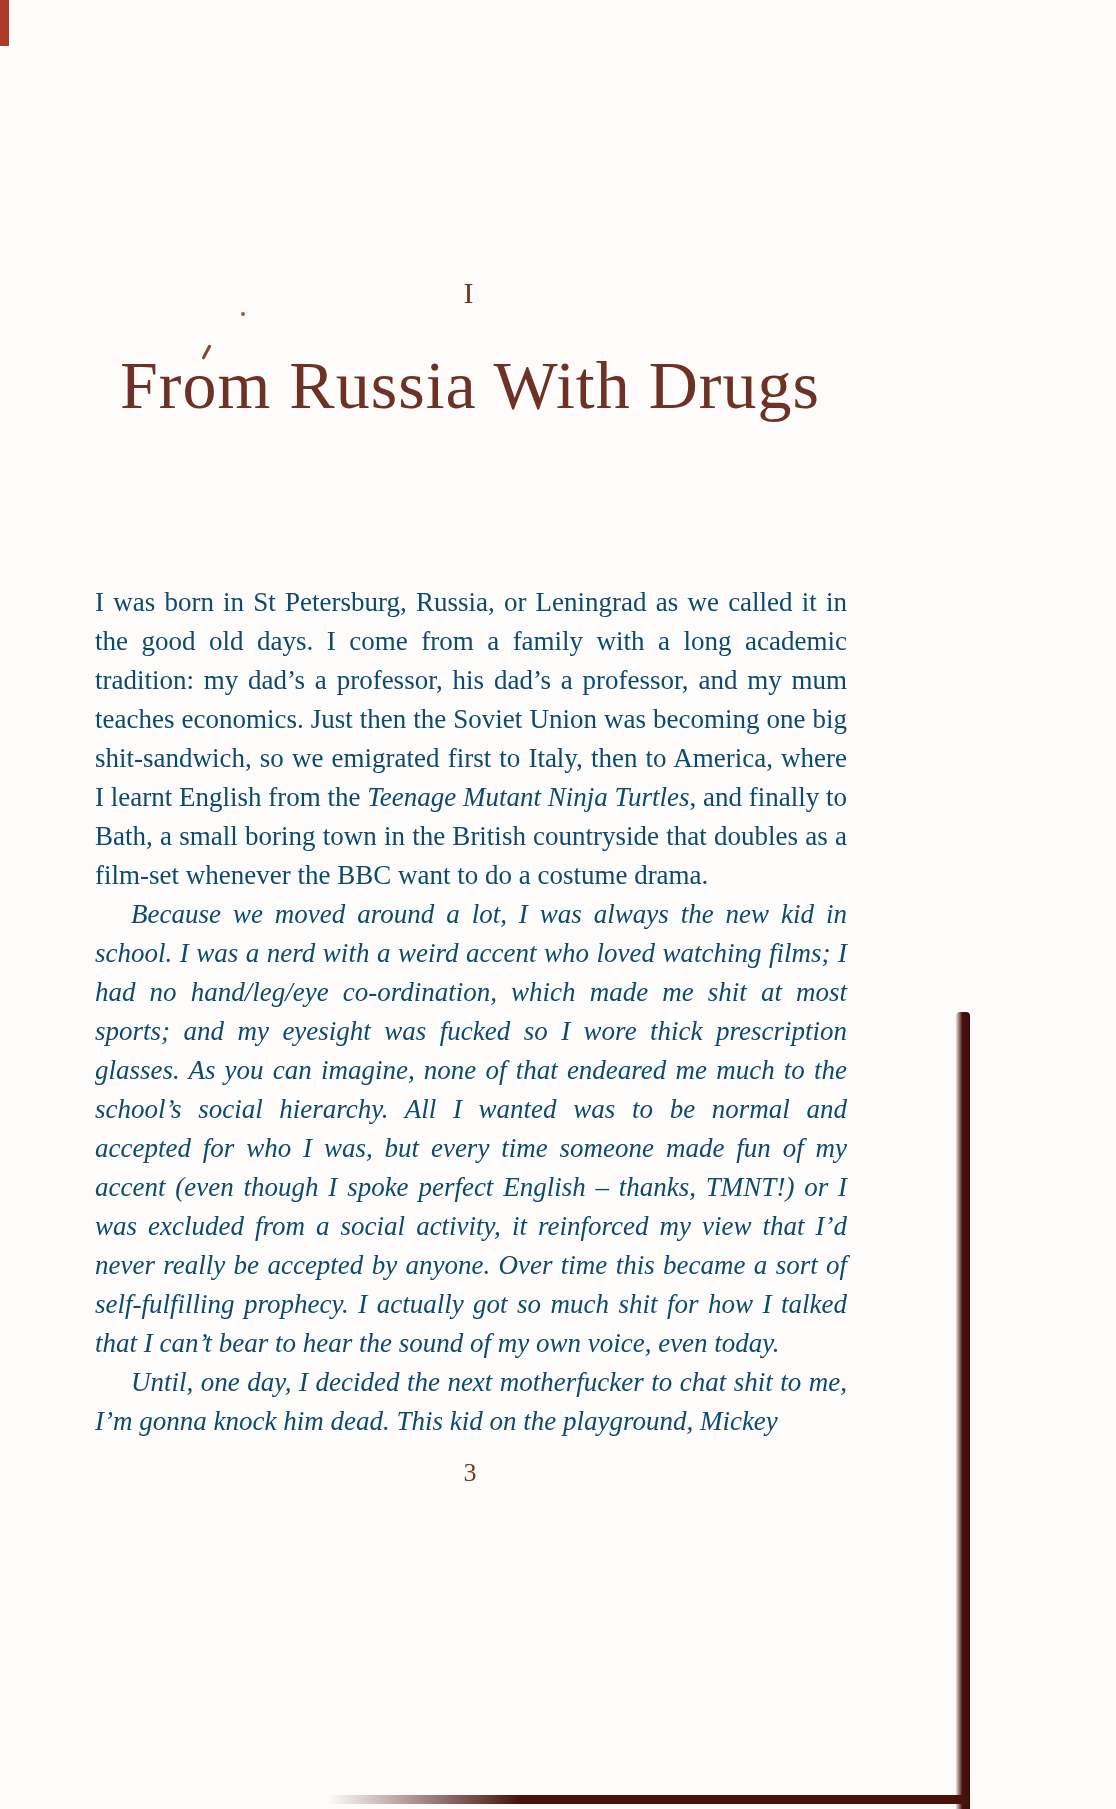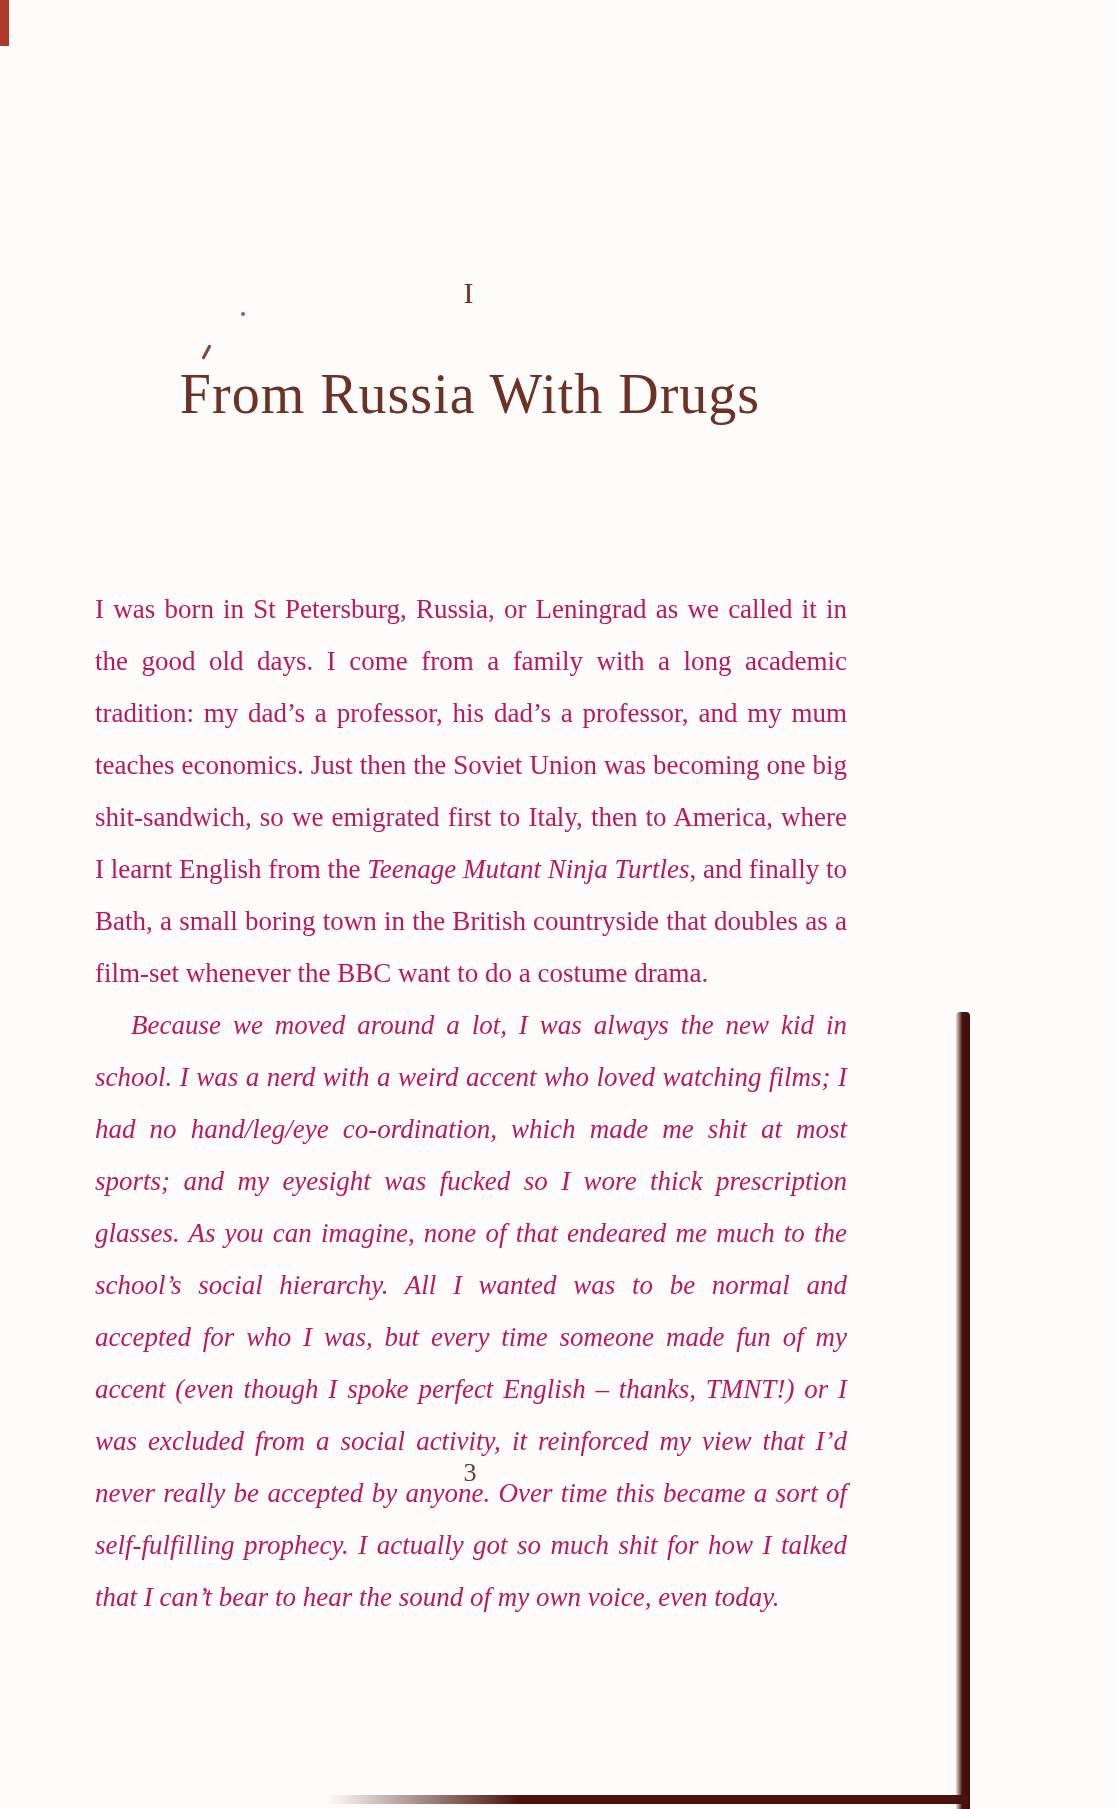--- a/index.html
+++ b/index.html
@@ -21,39 +21,39 @@
     top: 276px;
     left: 0;
     width: 940px;
     text-align: center;
     font-size: 30px;
     letter-spacing: 3px;
     color: #743426;
   }
   .chapter-title {
     position: absolute;
-    top: 362px;
+    top: 346px;
     left: 0;
     width: 940px;
     margin: 0;
     text-align: center;
-    font-size: 56px;
+    font-size: 68px;
     font-weight: normal;
     letter-spacing: 1px;
     color: #6e3125;
   }
   .body-text {
     position: absolute;
     top: 583px;
     left: 95px;
     width: 752px;
     font-size: 27px;
-    line-height: 52px;
+    line-height: 39px;
     text-align: justify;
-    color: #be185d;
+    color: #0c4a6e;
   }
   .para {
     margin: 0;
     padding: 0;
   }
   .para.indent {
     text-indent: 36px;
     font-style: italic;
   }
   .para .italic {
@@ -119,20 +119,21 @@
 
 <div class="page">
 
   <div class="chapter-number">I</div>
 
   <h1 class="chapter-title">From Russia With Drugs</h1>
 
   <div class="body-text">
     <p class="para"><span>I was born in St Petersburg, Russia, or Leningrad as we called it in the good old days. I come from a family with a long academic tradition: my dad’s a professor, his dad’s a professor, and my mum teaches economics. Just then the Soviet Union was becoming one big shit-sandwich, so we emigrated first to Italy, then to America, where I learnt English from the </span><em class="italic">Teenage Mutant Ninja Turtles</em><span>, and finally to Bath, a small boring town in the British countryside that doubles as a film-set whenever the BBC want to do a costume drama.</span></p>
     <p class="para indent"><span>Because we moved around a lot, I was always the new kid in school. I was a nerd with a weird accent who loved watching films; I had no hand/leg/eye co-ordination, which made me shit at most sports; and my eyesight was fucked so I wore thick prescription glasses. As you can imagine, none of that endeared me much to the school’s social hierarchy. All I wanted was to be normal and accepted for who I was, but every time someone made fun of my accent (even though I spoke perfect English – thanks, TMNT!) or I was excluded from a social activity, it reinforced my view that I’d never really be accepted by anyone. Over time this became a sort of self-fulfilling prophecy. I actually got so much shit for how I talked that I can’t bear to hear the sound of my own voice, even today.</span></p>
+    <p class="para indent"><span>Until, one day, I decided the next motherfucker to chat shit to me, I’m gonna knock him dead. This kid on the playground, Mickey</span></p>
   </div>
 
   <div class="page-number">3</div>
 
   <div class="edge-right"></div>
   <div class="edge-bottom"></div>
   <div class="mark-topleft"></div>
   <div class="mark-stray-stroke"></div>
   <div class="mark-stray-dot"></div>
 

